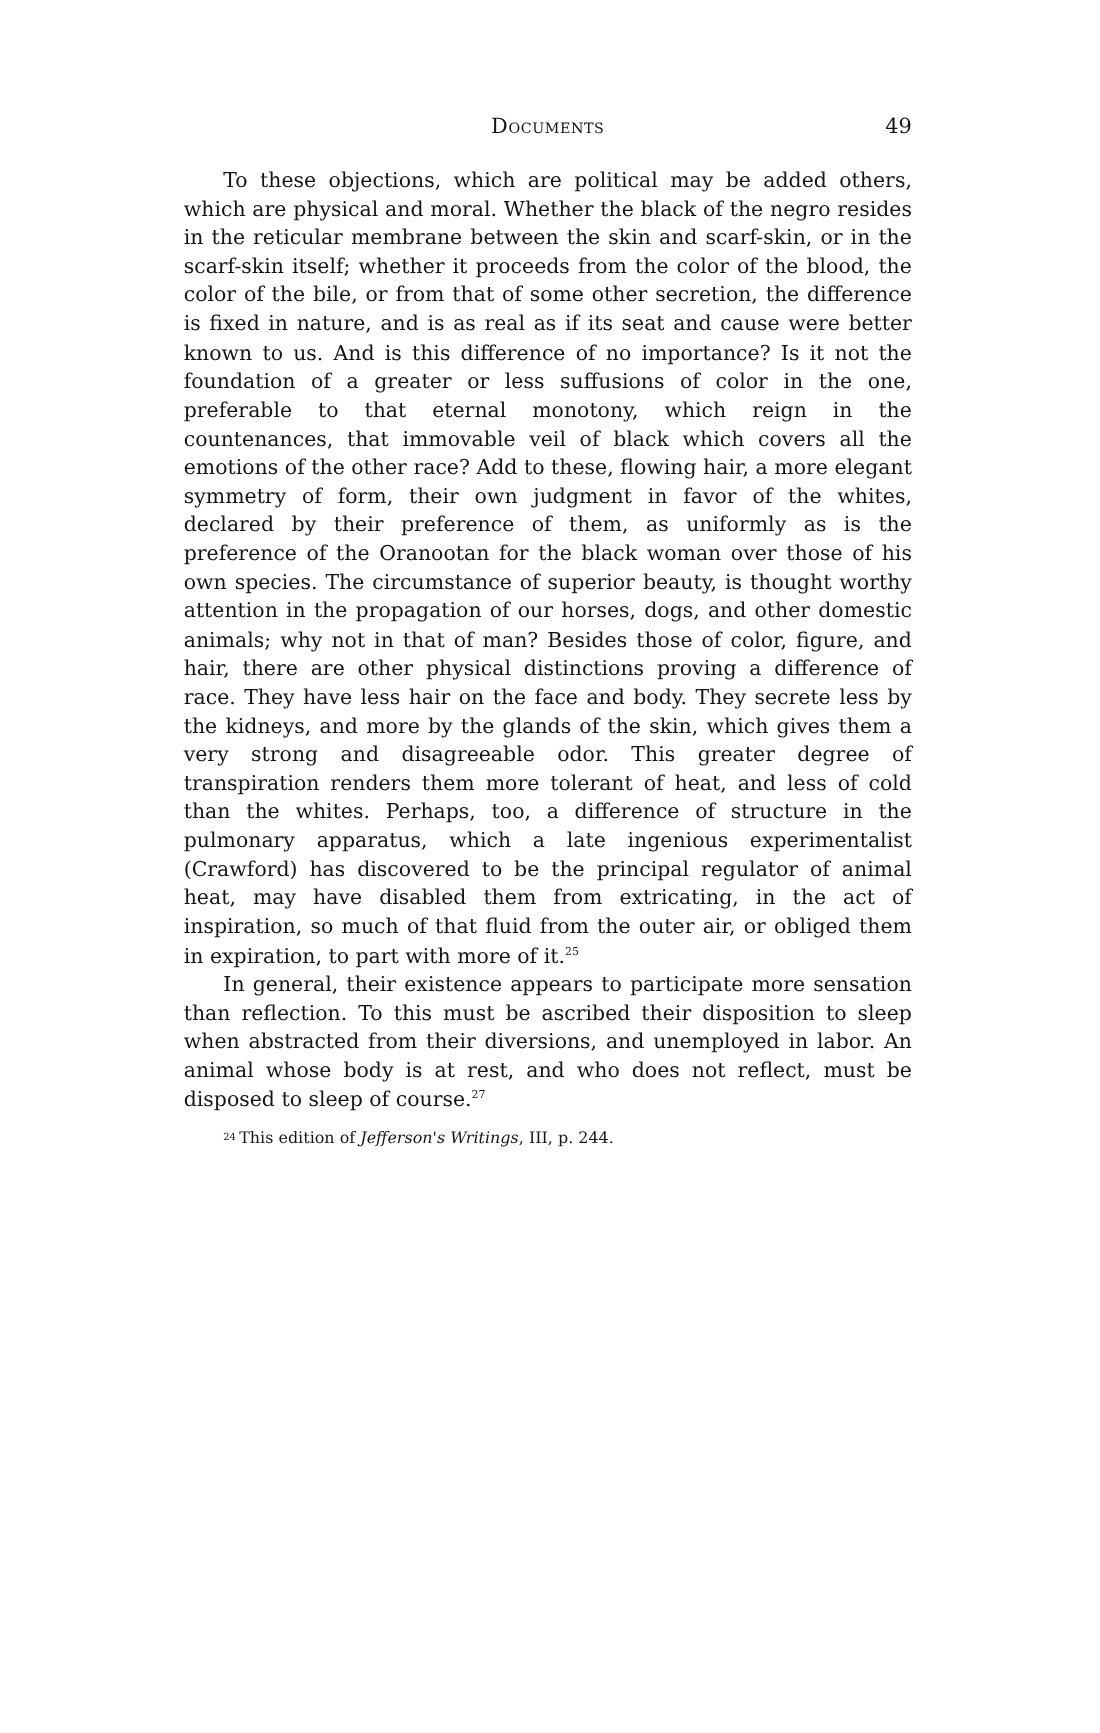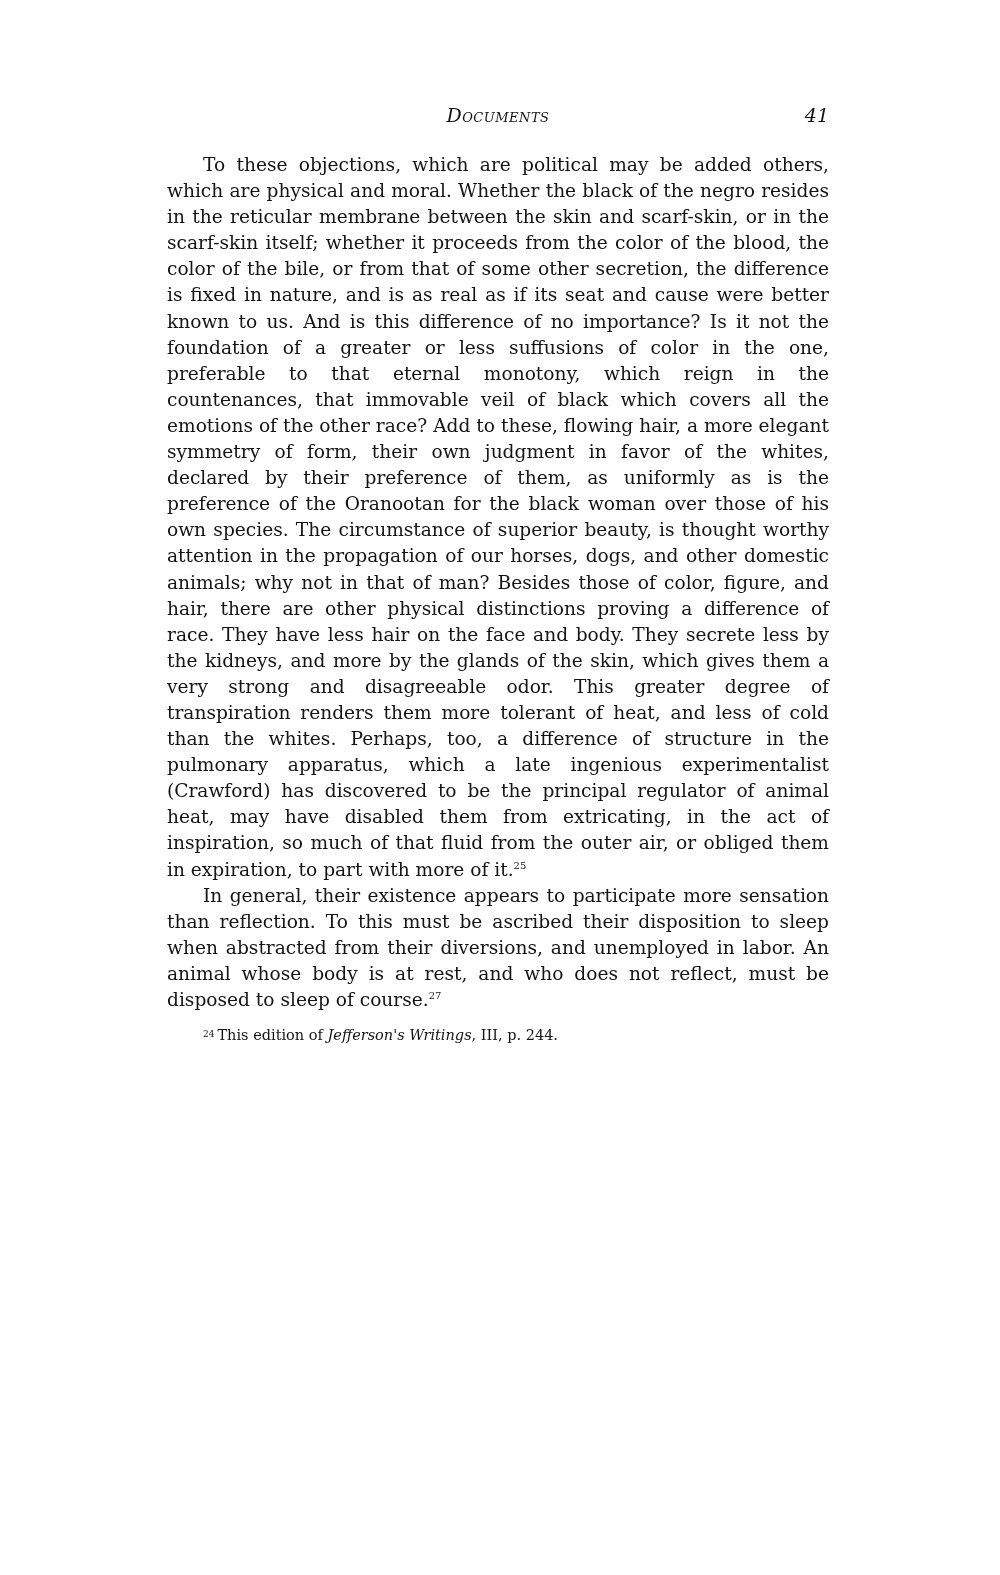--- a/index.html
+++ b/index.html
@@ -1,39 +1,39 @@
 <!DOCTYPE html>
 <html><head>
 <meta charset="utf-8">
 <style>
   html, body { margin: 0; padding: 0; background: #ffffff; }
   body { width: 1000px; height: 1575px; position: relative; overflow: hidden;
          font-family: "DejaVu Serif", "Liberation Serif", serif; color: #141414; }
   .page { position: absolute; left: 167px; top: 104px; width: 662px; }
-  .running-head { position: relative; height: 34px; font-size: 19px; font-style: italic; }
+  .running-head { position: relative; height: 34px; font-size: 19px; }
   .running-head .title { position: absolute; left: 0; right: 0; text-align: center;
          font-variant: small-caps; letter-spacing: 0.5px; }
   .running-head .folio { position: absolute; right: 0; }
   .body-text { margin-top: 14px; }
   .para { margin: 0; font-size: 18.6px; line-height: 26.1px; text-align: justify;
           text-align-last: left; }
   .para.indent { text-indent: 36px; }
   sup { font-size: 10px; line-height: 0; vertical-align: 7px; }
   .footnotes { margin-top: 12px; padding-left: 36px; font-size: 14.5px; line-height: 20px; }
   .footnote { margin: 0; }
   .footnote sup { font-size: 9px; vertical-align: 3px; margin-right: 3px; }
   .footnote i { font-style: italic; }
 </style>
 </head>
 <body>
 
 <div class="page">
   <div class="running-head">
     <span class="title">Documents</span>
-    <span class="folio">41</span>
+    <span class="folio">49</span>
   </div>
 
   <div class="body-text">
     <p class="para indent"><span>To these objections, which are political may be added others, which are physical and moral.  Whether the black of the negro resides in the reticular membrane between the skin and scarf-skin, or in the scarf-skin itself; whether it proceeds from the color of the blood, the color of the bile, or from that of some other secretion, the difference is fixed in nature, and is as real as if its seat and cause were better known to us.  And is this difference of no importance?  Is it not the foundation of a greater or less suffusions of color in the one, preferable to that eternal monotony, which reign in the countenances, that immovable veil of black which covers all the emotions of the other race?  Add to these, flowing hair, a more elegant symmetry of form, their own judgment in favor of the whites, declared by their preference of them, as uniformly as is the preference of the Oranootan for the black woman over those of his own species.  The circumstance of superior beauty, is thought worthy attention in the propagation of our horses, dogs, and other domestic animals; why not in that of man? Besides those of color, figure, and hair, there are other physical distinctions proving a difference of race.  They have less hair on the face and body.  They secrete less by the kidneys, and more by the glands of the skin, which gives them a very strong and disagreeable odor.  This greater degree of transpiration renders them more tolerant of heat, and less of cold than the whites.  Perhaps, too, a difference of structure in the pulmonary apparatus, which a late ingenious experimentalist (Crawford) has discovered to be the principal regulator of animal heat, may have disabled them from extricating, in the act of inspiration, so much of that fluid from the outer air, or obliged them in expiration, to part with more of it.</span><sup>25</sup></p>
     <p class="para indent"><span>In general, their existence appears to participate more sensation than reflection.  To this must be ascribed their disposition to sleep when abstracted from their diversions, and unemployed in labor.  An animal whose body is at rest, and who does not reflect, must be disposed to sleep of course.</span><sup>27</sup></p>
   </div>
 
   <div class="footnotes">
     <p class="footnote"><sup>24</sup><span>This edition of </span><i>Jefferson's Writings</i><span>, III, p. 244.</span></p>
   </div>

